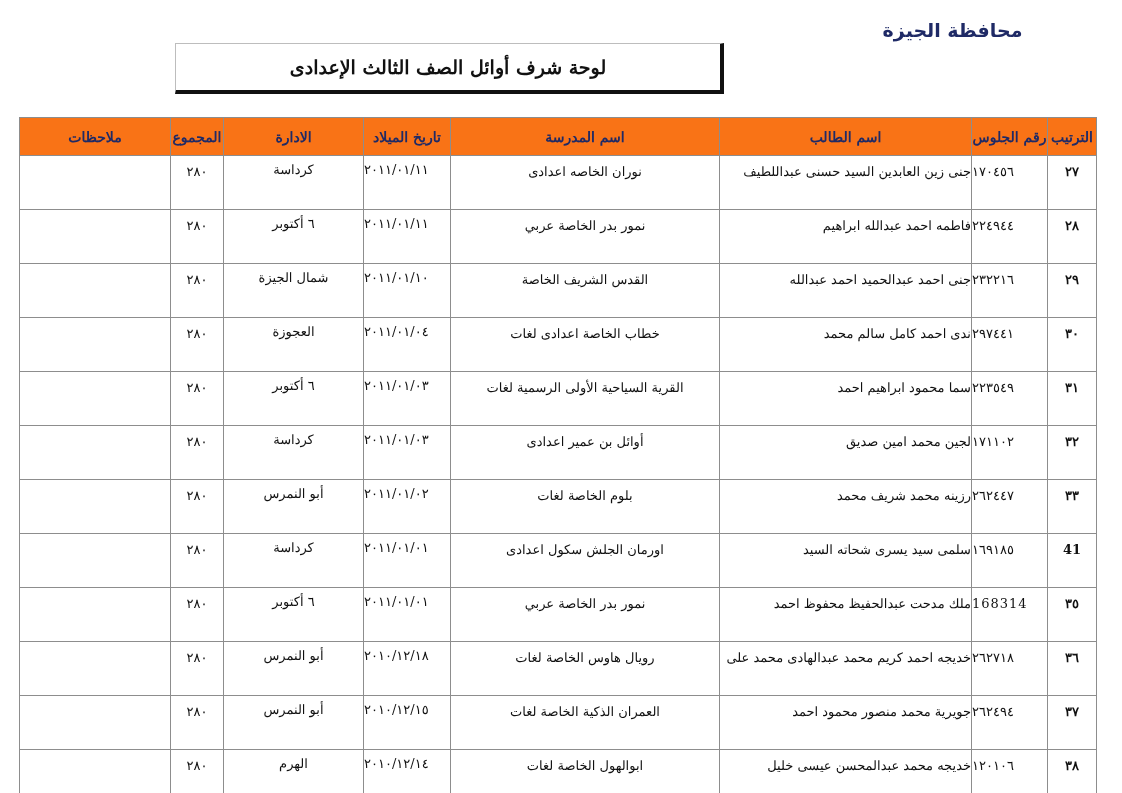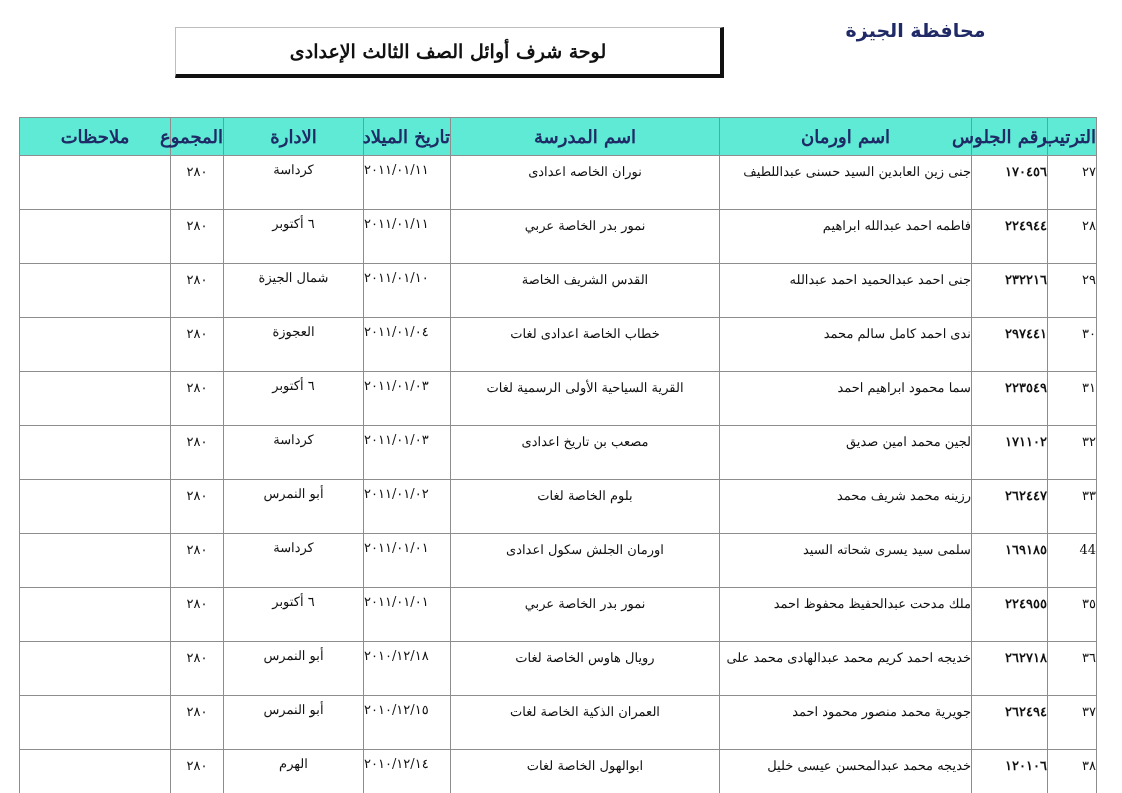--- a/index.html
+++ b/index.html
@@ -1,29 +1,29 @@
 <!DOCTYPE html>
 <html><head>
 <meta charset="utf-8">
 <style>
   html, body { margin:0; padding:0; background:#ffffff; }
   body { width:1122px; height:793px; position:relative; overflow:hidden; font-family:"DejaVu Serif", serif; color:#111; }
 
-  .org-block { position:absolute; left:753px; top:18px; width:325px; text-align:center; direction:rtl; }
+  .org-block { position:absolute; left:790px; top:18px; width:325px; text-align:center; direction:rtl; }
   .org-line { font-family:"DejaVu Sans", sans-serif; font-weight:bold; color:#1f2a66; font-size:19px; line-height:25px; white-space:nowrap; }
 
-  .title-box { position:absolute; left:175px; top:27px; width:544px; height:46px; border:1px solid #bdbdbd; border-right:4px solid #111; border-bottom:4px solid #111; background:#fff; display:flex; align-items:center; justify-content:center; direction:rtl; }
+  .title-box { position:absolute; left:175px; top:43px; width:544px; height:46px; border:1px solid #bdbdbd; border-right:4px solid #111; border-bottom:4px solid #111; background:#fff; display:flex; align-items:center; justify-content:center; direction:rtl; }
   .title-text { font-family:"DejaVu Serif", serif; font-weight:bold; font-size:19px; color:#111; }
 
   table.honor { position:absolute; left:19px; top:117px; width:1077px; border-collapse:collapse; direction:rtl; table-layout:fixed; }
   table.honor th, table.honor td { border:1px solid #8d8d8d; padding:0; }
-  table.honor th { background:#5eead4; height:37px; color:#1f2a66; font-family:"DejaVu Serif", serif; font-weight:bold; font-size:18px; text-align:center; vertical-align:middle; white-space:nowrap; }
+  table.honor th { background:#f97316; height:37px; color:#1f2a66; font-family:"DejaVu Serif", serif; font-weight:bold; font-size:14px; text-align:center; vertical-align:middle; white-space:nowrap; }
   table.honor td { height:45px; vertical-align:top; padding-top:8px; font-size:13px; white-space:nowrap; overflow:hidden; }
-  td.c-rank { font-weight:normal; font-size:14px; }
-  td.c-seat { text-align:right; font-weight:bold; font-size:14px; letter-spacing:1px;margin-top:32px; }
+  td.c-rank { text-align:center; font-weight:bold; font-size:14px; }
+  td.c-seat { text-align:left; font-weight:normal; font-size:14px; letter-spacing:1px;margin-top:32px; }
   td.c-name { text-align:right; padding-right:8px; font-size:15px; }
   td.c-school { text-align:center; padding-right:8px; font-size:13px; }
   td.c-dob { text-align:left; padding-right:2px; font-size:12px; letter-spacing:1px; padding-top:6px !important; }
   td.c-admin { text-align:center; font-size:11px; padding-top:6px !important; }
   td.c-total { text-align:center; font-weight:normal; font-size:13px; }
   td.c-notes { }
 </style>
 </head>
 <body>
 
@@ -43,21 +43,21 @@
     <col style="width:269px">
     <col style="width:87px">
     <col style="width:140px">
     <col style="width:53px">
     <col style="width:151px">
   </colgroup>
   <thead>
     <tr>
       <th>الترتيب</th>
       <th>رقم الجلوس</th>
-      <th>اسم اورمان</th>
+      <th>اسم الطالب</th>
       <th>اسم المدرسة</th>
       <th>تاريخ الميلاد</th>
       <th>الادارة</th>
       <th>المجموع</th>
       <th>ملاحظات</th>
     </tr>
   </thead>
   <tbody>
     <tr>
       <td class="c-rank">٢٧</td>
@@ -106,49 +106,49 @@
       <td class="c-school">القرية السياحية الأولى الرسمية لغات</td>
       <td class="c-dob">٢٠١١/٠١/٠٣</td>
       <td class="c-admin">٦ أكتوبر</td>
       <td class="c-total">٢٨٠</td>
       <td class="c-notes"></td>
     </tr>
     <tr>
       <td class="c-rank">٣٢</td>
       <td class="c-seat">١٧١١٠٢</td>
       <td class="c-name">لجين محمد امين صديق</td>
-      <td class="c-school">مصعب بن تاريخ اعدادى</td>
+      <td class="c-school">أوائل بن عمير اعدادى</td>
       <td class="c-dob">٢٠١١/٠١/٠٣</td>
       <td class="c-admin">كرداسة</td>
       <td class="c-total">٢٨٠</td>
       <td class="c-notes"></td>
     </tr>
     <tr>
       <td class="c-rank">٣٣</td>
       <td class="c-seat">٢٦٢٤٤٧</td>
       <td class="c-name">رزينه محمد شريف محمد</td>
       <td class="c-school">بلوم الخاصة لغات</td>
       <td class="c-dob">٢٠١١/٠١/٠٢</td>
       <td class="c-admin">أبو النمرس</td>
       <td class="c-total">٢٨٠</td>
       <td class="c-notes"></td>
     </tr>
     <tr>
-      <td class="c-rank">44</td>
+      <td class="c-rank">41</td>
       <td class="c-seat">١٦٩١٨٥</td>
       <td class="c-name">سلمى سيد يسرى شحاته السيد</td>
       <td class="c-school">اورمان الجلش سكول اعدادى</td>
       <td class="c-dob">٢٠١١/٠١/٠١</td>
       <td class="c-admin">كرداسة</td>
       <td class="c-total">٢٨٠</td>
       <td class="c-notes"></td>
     </tr>
     <tr>
       <td class="c-rank">٣٥</td>
-      <td class="c-seat">٢٢٤٩٥٥</td>
+      <td class="c-seat">168314</td>
       <td class="c-name">ملك مدحت عبدالحفيظ محفوظ احمد</td>
       <td class="c-school">نمور بدر الخاصة عربي</td>
       <td class="c-dob">٢٠١١/٠١/٠١</td>
       <td class="c-admin">٦ أكتوبر</td>
       <td class="c-total">٢٨٠</td>
       <td class="c-notes"></td>
     </tr>
     <tr>
       <td class="c-rank">٣٦</td>
       <td class="c-seat">٢٦٢٧١٨</td>

